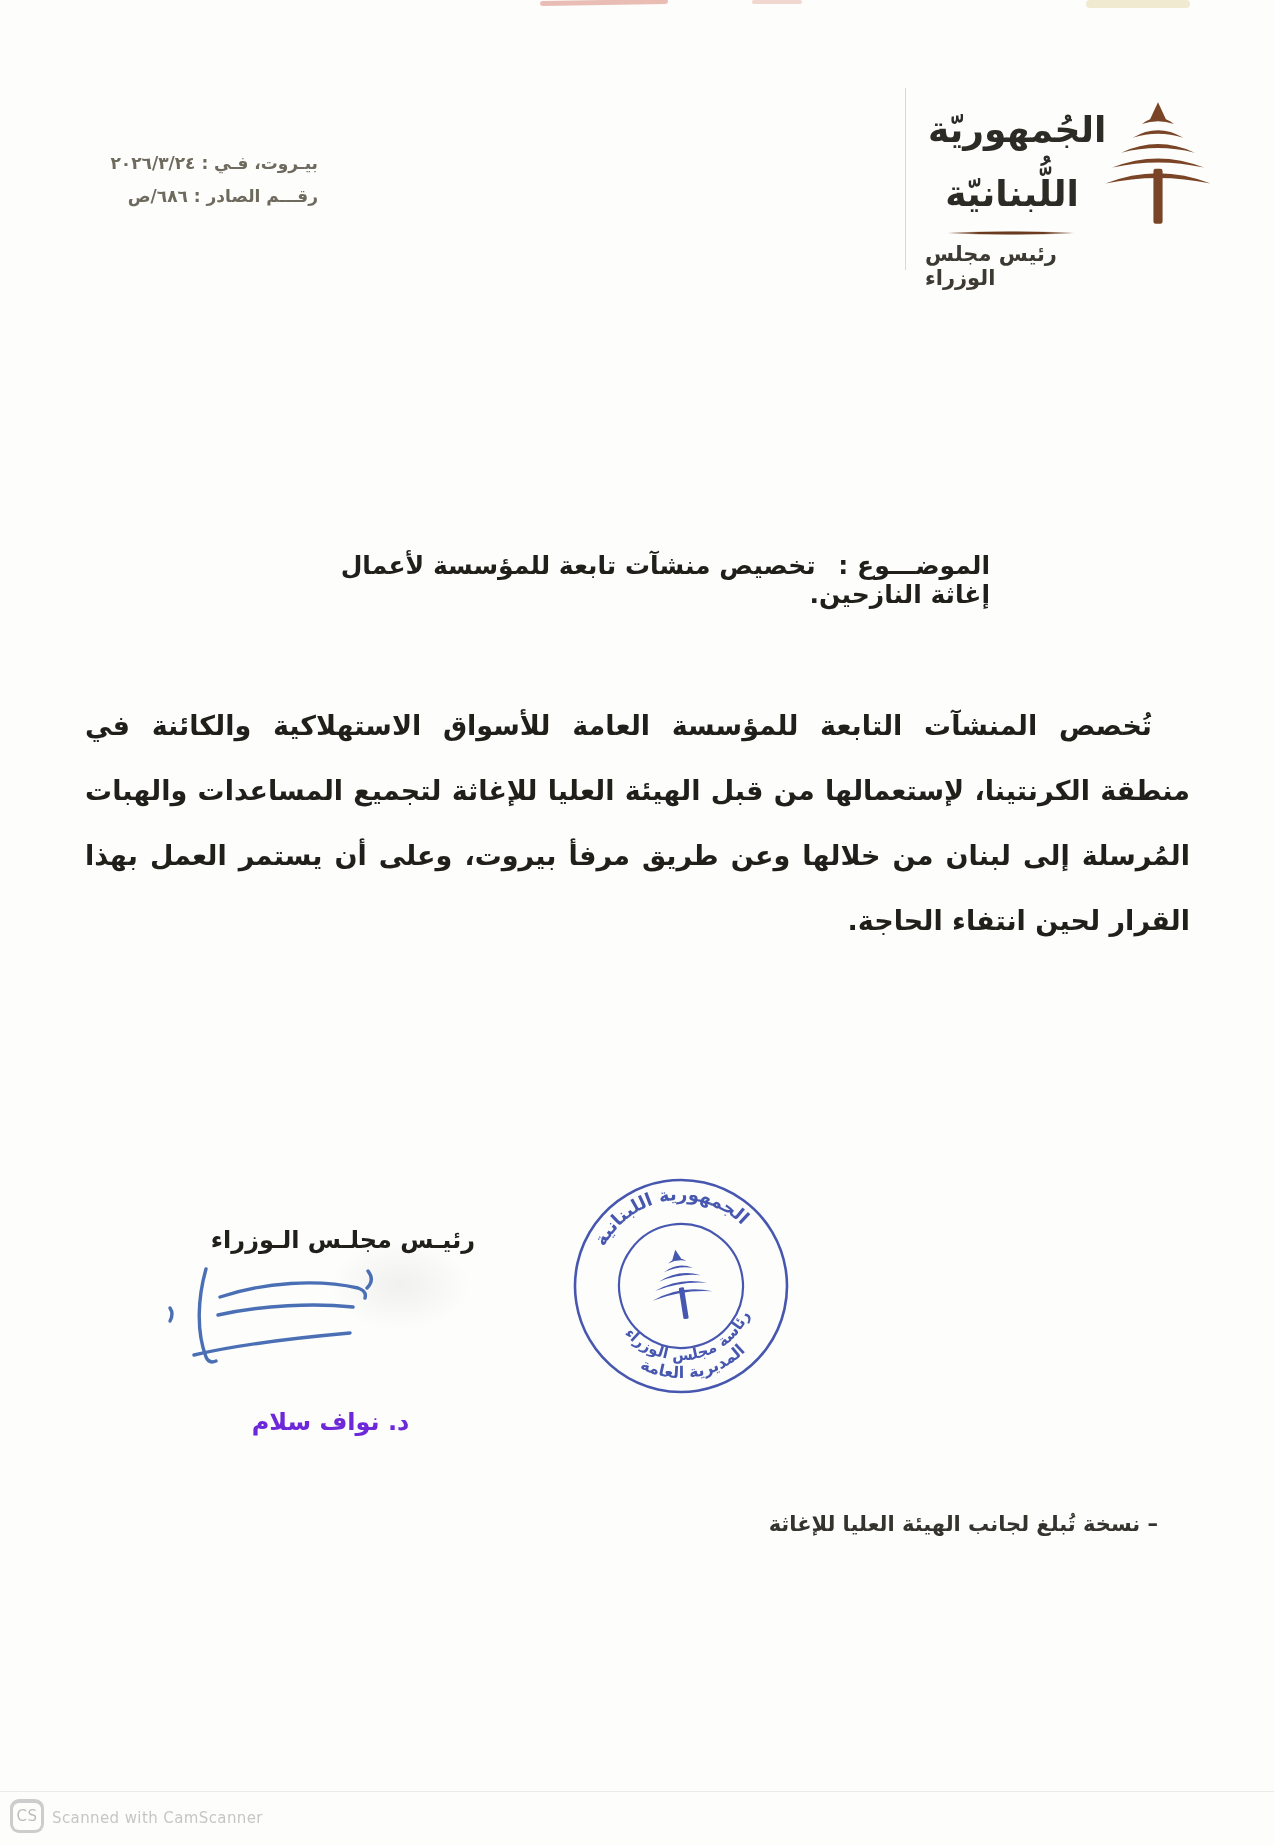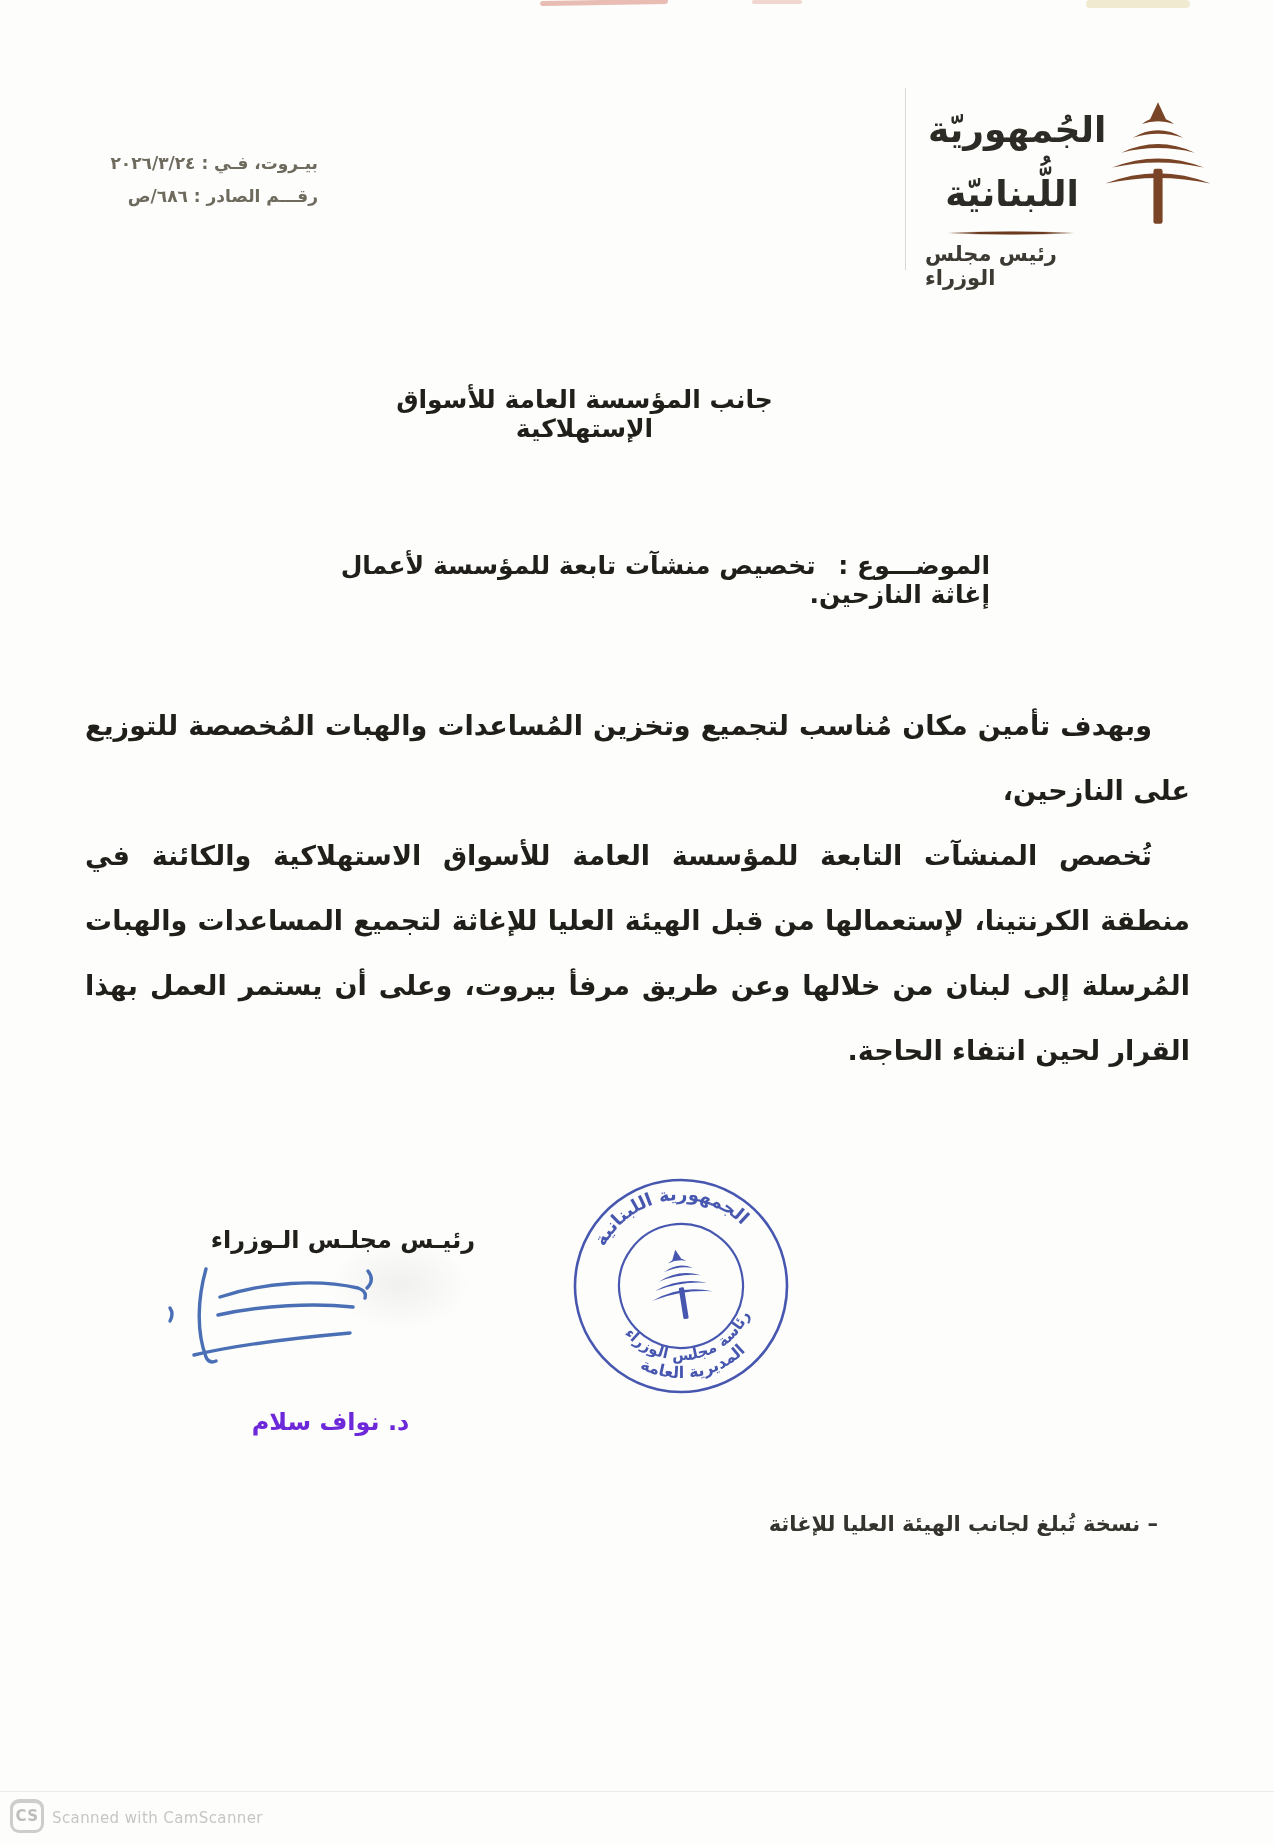--- a/index.html
+++ b/index.html
@@ -55,21 +55,21 @@
   
   .stamp{position:absolute;left:565px;top:1170px;width:232px;height:232px;opacity:.88;}
 
   
   .copy-note{position:absolute;right:116px;top:1512px;direction:rtl;
     font-size:21px;font-weight:600;color:#35332d;margin-left:24px;}
   .cs-badge{position:absolute;left:10px;top:1799px;width:34px;height:34px;border-radius:9px;
     background:#cdcdcd;display:flex;align-items:center;justify-content:center;}
   .cs-badge-inner{width:28px;height:27px;border-radius:6px;background:#fdfdfb;
     display:flex;align-items:center;justify-content:center;
-    font-size:15px;font-weight:700;color:#bdbdbd;letter-spacing:.5px;}
+    font-size:15px;font-weight:400;color:#bdbdbd;letter-spacing:.5px;}
   .cs-text{position:absolute;left:52px;top:1809px;font-size:15px;color:#c6c6c6;letter-spacing:.4px;}
 </style>
 </head>
 <body>
 
 <div class="page">
 
   <div class="top-mark mark-red-1"></div>
   <div class="top-mark mark-red-2"></div>
   <div class="top-mark mark-yellow"></div>
@@ -101,29 +101,27 @@
     <div>
       <span>بيـروت، فـي :</span>
       <span class="num">٢٠٢٦/٣/٢٤</span>
     </div>
     <div>
       <span>رقـــم الصادر :</span>
       <span class="num">٦٨٦/ص</span>
     </div>
   </div>
 
-  <div class="addressee">جانب المؤسسة العامة للأسواق الإستهلاكية</div>
 
   <div class="subject">
     <span class="subject-label">الموضـــوع :</span>
     <span>تخصيص منشآت تابعة للمؤسسة لأعمال إغاثة النازحين.</span>
   </div>
 
   <div class="body-text">
-    <p>وبهدف تأمين مكان مُناسب لتجميع وتخزين المُساعدات والهبات المُخصصة للتوزيع على النازحين،</p>
     <p>تُخصص المنشآت التابعة للمؤسسة العامة للأسواق الاستهلاكية والكائنة في منطقة الكرنتينا، لإستعمالها من قبل الهيئة العليا للإغاثة لتجميع المساعدات والهبات المُرسلة إلى لبنان من خلالها وعن طريق مرفأ بيروت، وعلى أن يستمر العمل بهذا القرار لحين انتفاء الحاجة.</p>
   </div>
 
   <div class="sig-title">رئيـس مجلـس الـوزراء</div>
   <svg class="sig-ink" viewBox="0 0 262 112" aria-hidden="true">
     <g fill="none" stroke="#4a6fb5" stroke-width="3.4" stroke-linecap="round">
       <path d="M20 66 q4 -7 0 -13"></path>
       <path d="M56 14 C48 42 46 76 56 102 q3 7 10 4"></path>
       <path d="M70 42 C115 27 168 24 208 33 q9 3 7 10"></path>
       <path d="M68 60 C112 50 165 48 203 52"></path>

